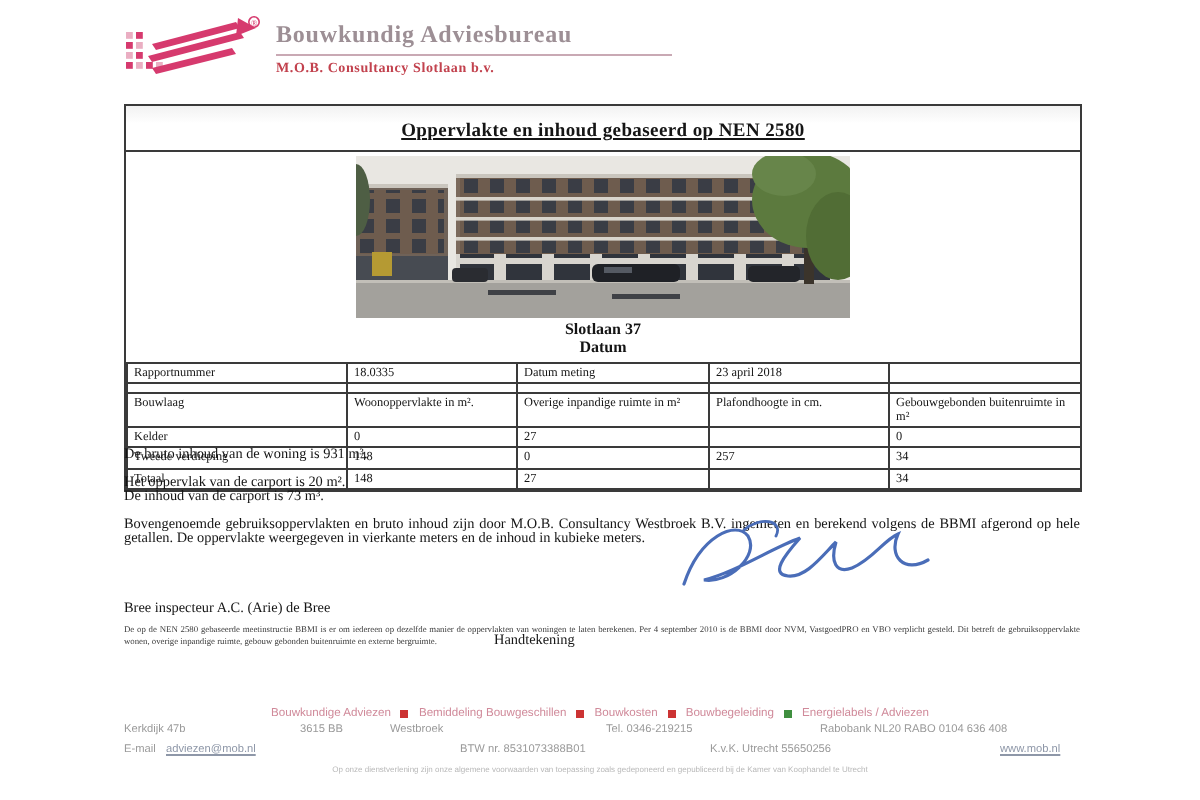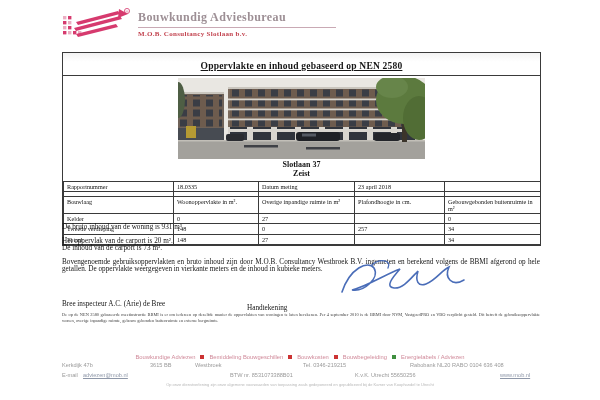--- a/index.html
+++ b/index.html
@@ -29,21 +29,21 @@
       overflow:hidden;white-space:nowrap;}
   table.grid th{white-space:normal;}
   tr.spacer td{height:4px;padding:0;}
 
   
   .bodytext{position:absolute;left:62px;top:224px;width:478px;font-size:7.2px;line-height:1.05;}
   .bodytext .gap{height:6px;}
   .bodytext .para{margin-top:6px;text-align:justify;}
 
   .inspector{position:absolute;left:62px;top:300px;width:478px;font-size:7.2px;}
-  .inspector .sig-label{position:absolute;left:185px;top:4px;}
+  .inspector .sig-label{position:absolute;left:185px;top:16px;}
 
   .signature{position:absolute;left:322px;top:256px;}
 
   .fineprint{position:absolute;left:62px;top:312px;width:478px;font-size:4.4px;
              line-height:1.25;color:#3d3d3d;text-align:justify;}
 
   
   .footer{position:absolute;left:55px;top:354px;width:490px;
           font-family:"Liberation Sans", sans-serif;}
   .services{display:flex;justify-content:center;align-items:center;gap:5px;
@@ -135,21 +135,21 @@
         <rect x="128" y="69" width="34" height="2.5" fill="#3f4146"></rect>
 
         <rect x="224" y="24" width="5" height="40" fill="#3b342b"></rect>
         <ellipse cx="226" cy="22" rx="28" ry="24" fill="#5c7a3e"></ellipse>
         <ellipse cx="241" cy="40" rx="16" ry="22" fill="#516d35"></ellipse>
         <ellipse cx="214" cy="9" rx="16" ry="11" fill="#67854a"></ellipse>
         <ellipse cx="0" cy="22" rx="7" ry="18" fill="#4e5e44"></ellipse>
       </svg>
       <div class="address">
         <div>Slotlaan 37</div>
-        <div>Zeist</div>
+        <div>Datum</div>
       </div>
     </div>
 
     <table class="grid">
       <colgroup>
           <col style="width:110px">
           <col style="width:85px">
           <col style="width:96px">
           <col style="width:90px">
           <col style="width:96px">

